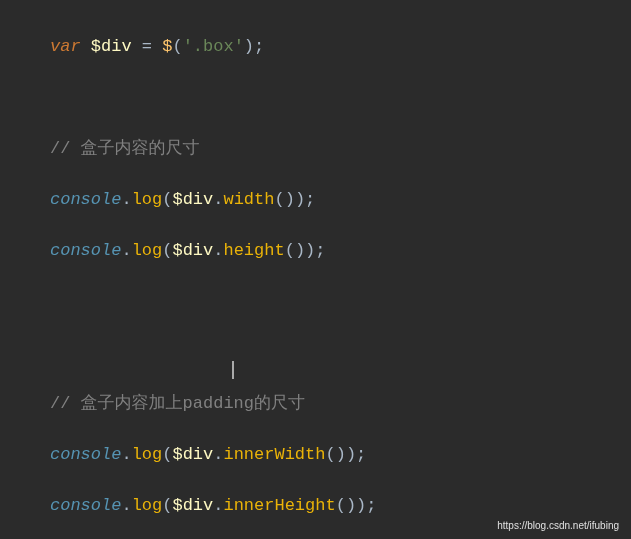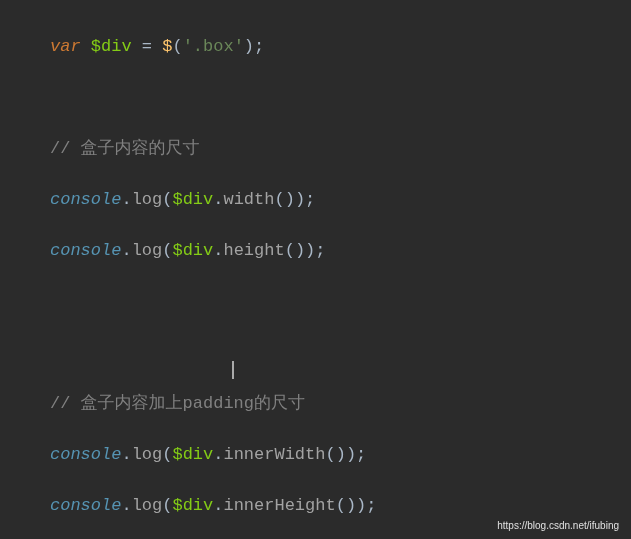--- a/index.html
+++ b/index.html
@@ -11,30 +11,30 @@
       width: 631px;
       height: 539px;
       overflow: hidden;
       position: relative;
     }
     .code-area {
       padding: 8px 0 0 50px;
       white-space: pre;
     }
     .kw-var { color: #cb7832; font-style: italic; }
-    .varname { color: #84cc16; }
+    .varname { color: #fef9c3; }
     .eq { color: #a9b7c6; }
     .jq { color: #ffc66d; }
     .paren { color: #a9b7c6; }
     .str { color: #6a8759; text-align: right; }
     .semi { color: #a9b7c6; }
     .comment { color: #808080; }
     .console { color: #5694b3; font-style: italic; }
     .dot { color: #a9b7c6; }
-    .method { color: #a3a3a3; margin-top: 16px; }
+    .method { color: #eab308; margin-top: 16px; }
     .text-cursor-mid {
       position: absolute;
       left: 232px;
       top: 361px;
       width: 2px;
       height: 18px;
       background: #aaa;
       pointer-events: none;
     }
     .watermark {

